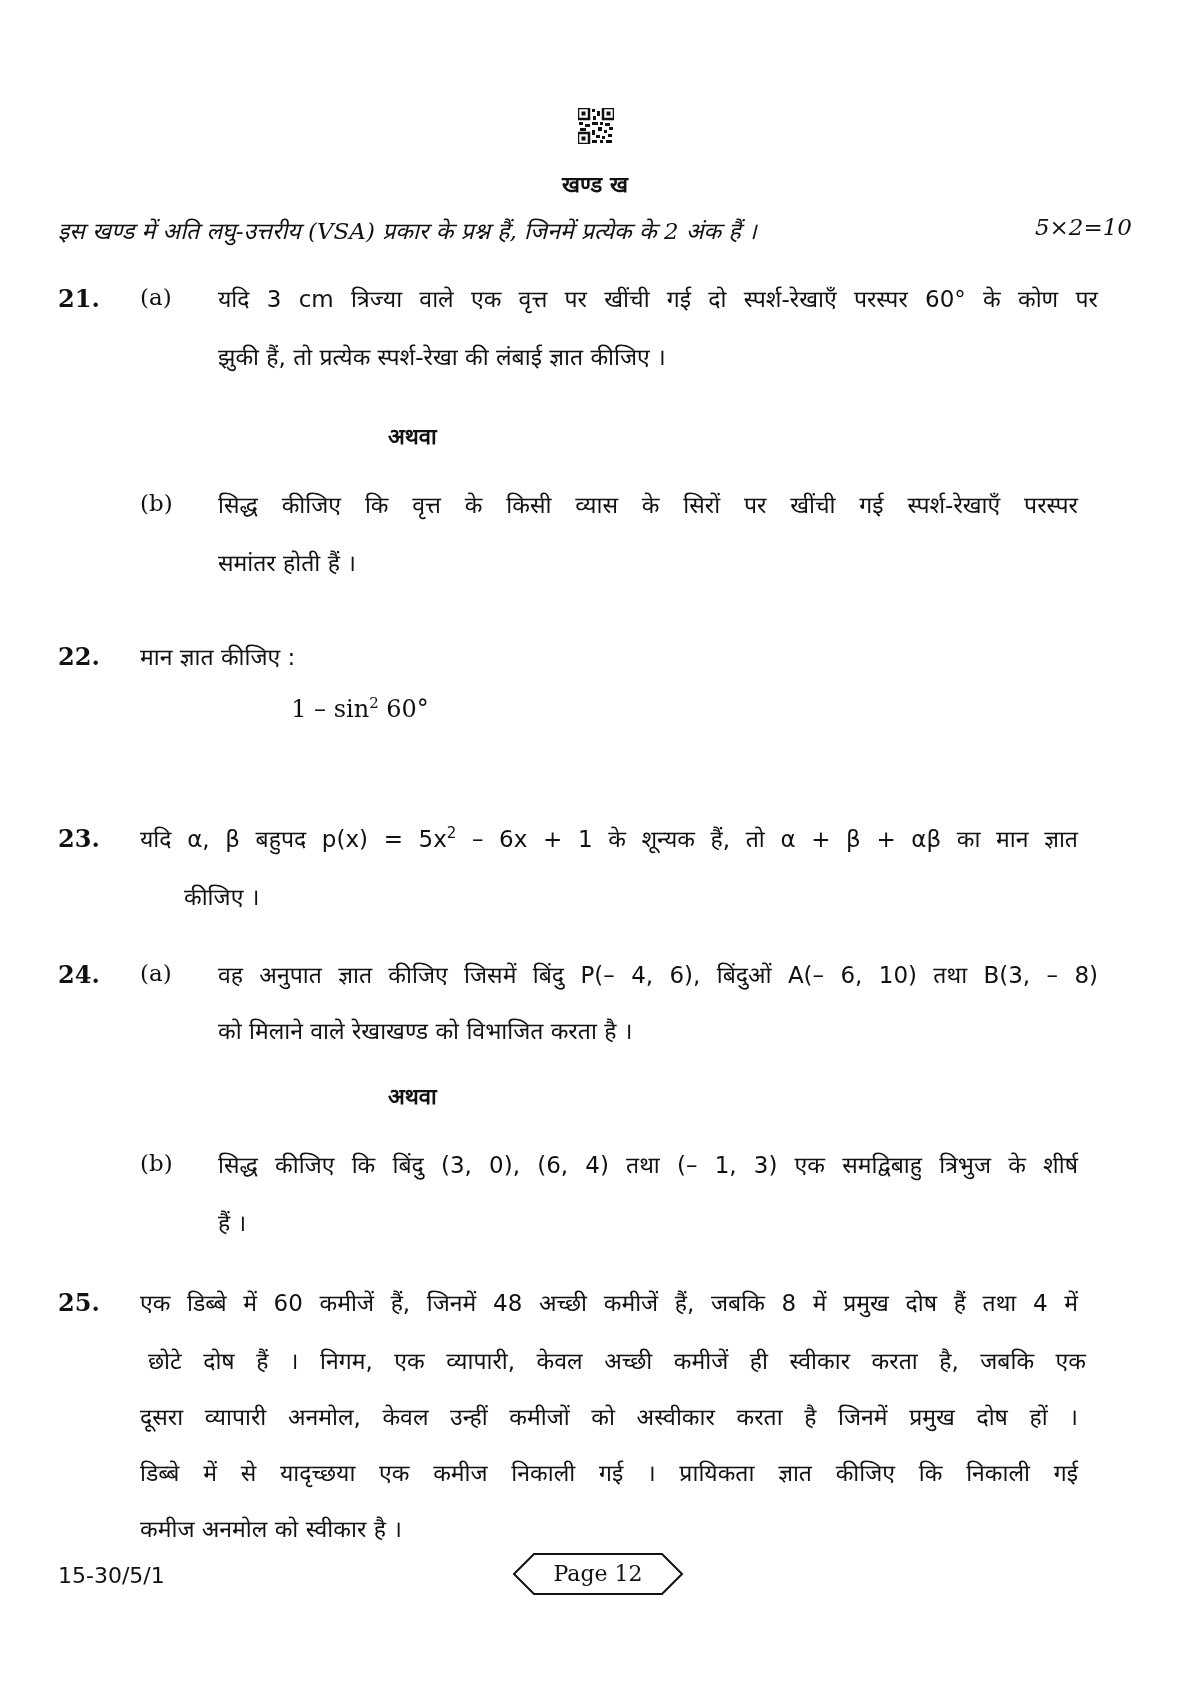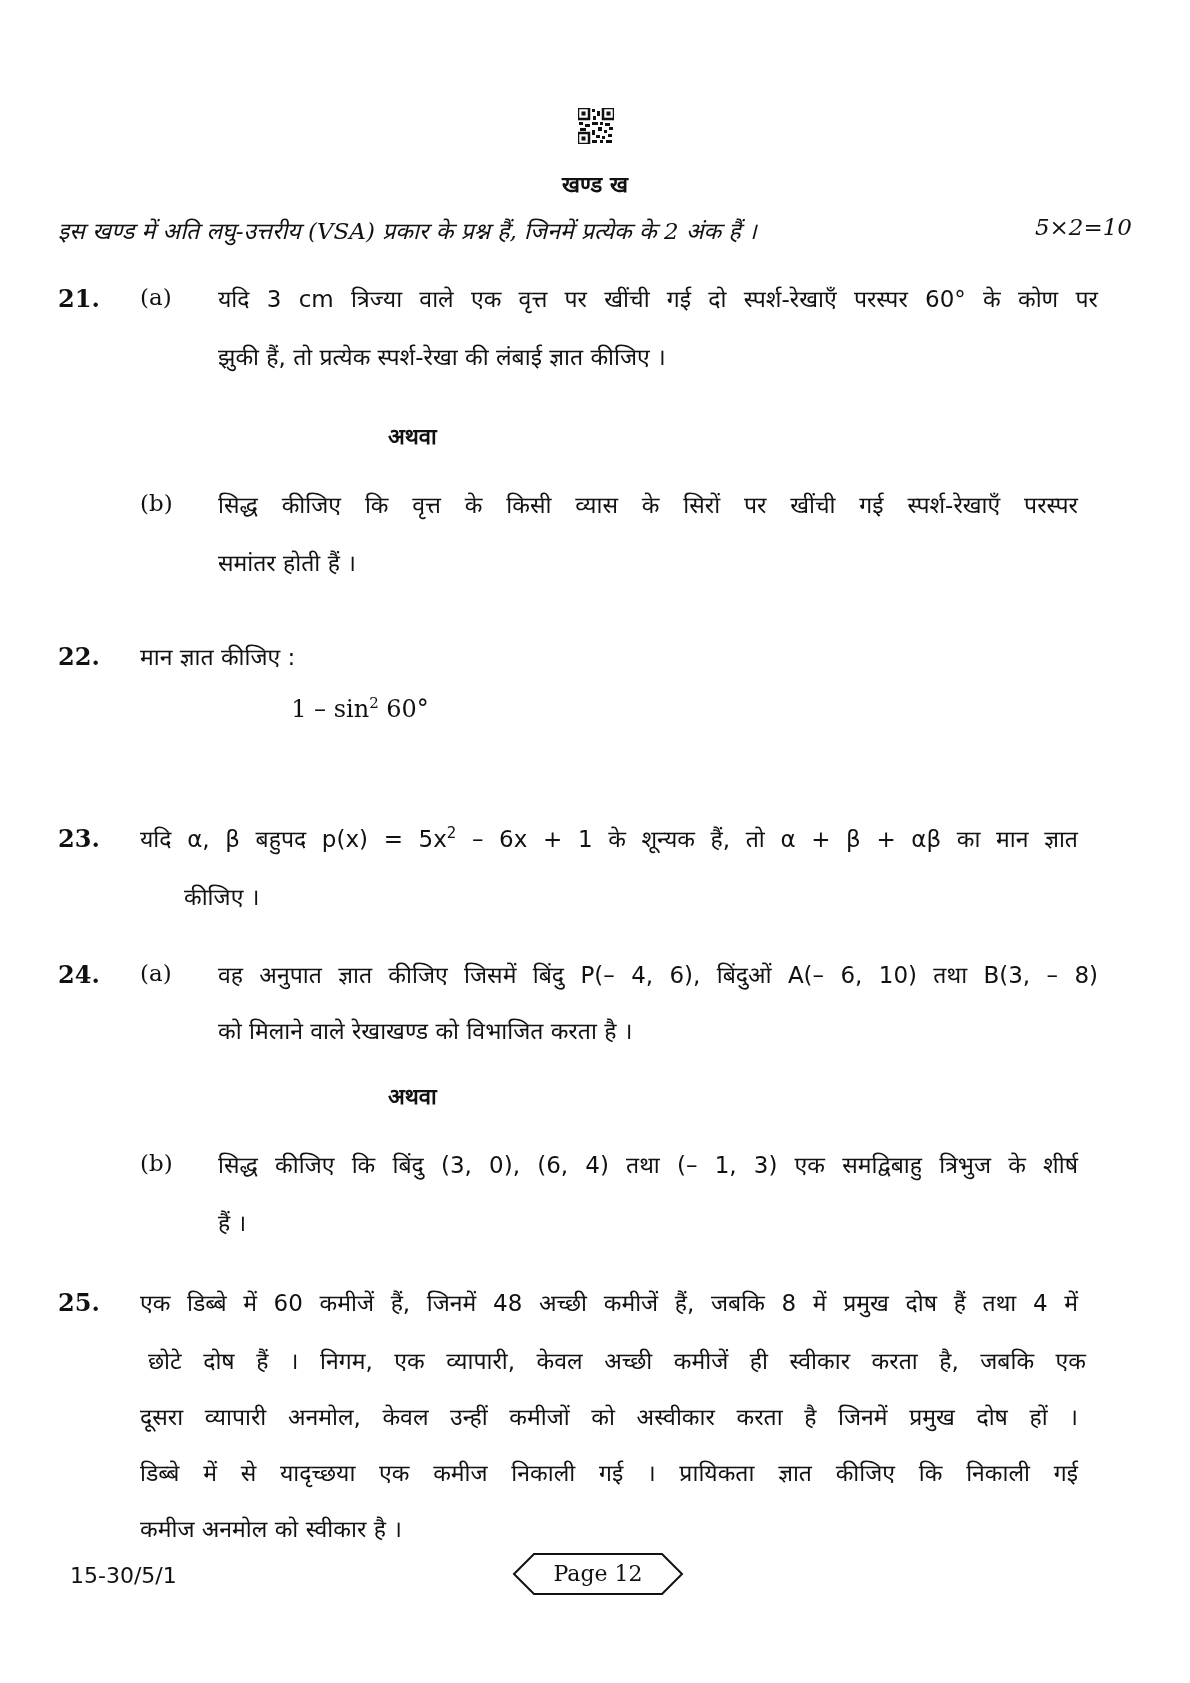--- a/index.html
+++ b/index.html
@@ -14,21 +14,21 @@
   .marks { right: 58px; top: 214px; font-style: italic; font-size: 23px; }
   .qnum { font-weight: bold; font-size: 24px; font-family: "DejaVu Serif", serif; }
   .part { font-size: 23px; font-family: "DejaVu Serif", serif; }
   .line { font-family: "DejaVu Sans", sans-serif; font-size: 23px; white-space: nowrap; }
   .justify { text-align: justify; text-align-last: justify; }
   .athava { font-family: "DejaVu Sans", sans-serif; font-weight: bold; font-size: 22px; }
   .frac { left: 190px; top: 690px; width: 340px; text-align: center; font-size: 24px; }
   .frac .num { padding-bottom: 4px; border-bottom: 1.5px solid #111; white-space: nowrap; }
   .frac .den { padding-top: 4px; white-space: nowrap; }
   .frac sup { font-size: 15px; }
-  .footer-code { left: 70px; top: 1563px; font-family: "DejaVu Sans", sans-serif; font-size: 22px; }
+  .footer-code { left: 58px; top: 1563px; font-family: "DejaVu Sans", sans-serif; font-size: 22px; }
   .page-badge { left: 512px; top: 1552px; width: 172px; height: 44px; }
   .page-badge svg { position: absolute; left: 0; top: 0; }
   .page-badge span { position: absolute; left: 0; width: 172px; top: 9px; text-align: center;
                      font-family: "DejaVu Serif", serif; font-size: 22px; }
 </style>
 </head>
 <body>
 
 <div class="abs qr">
   <svg width="36" height="36" viewBox="0 0 36 36">

